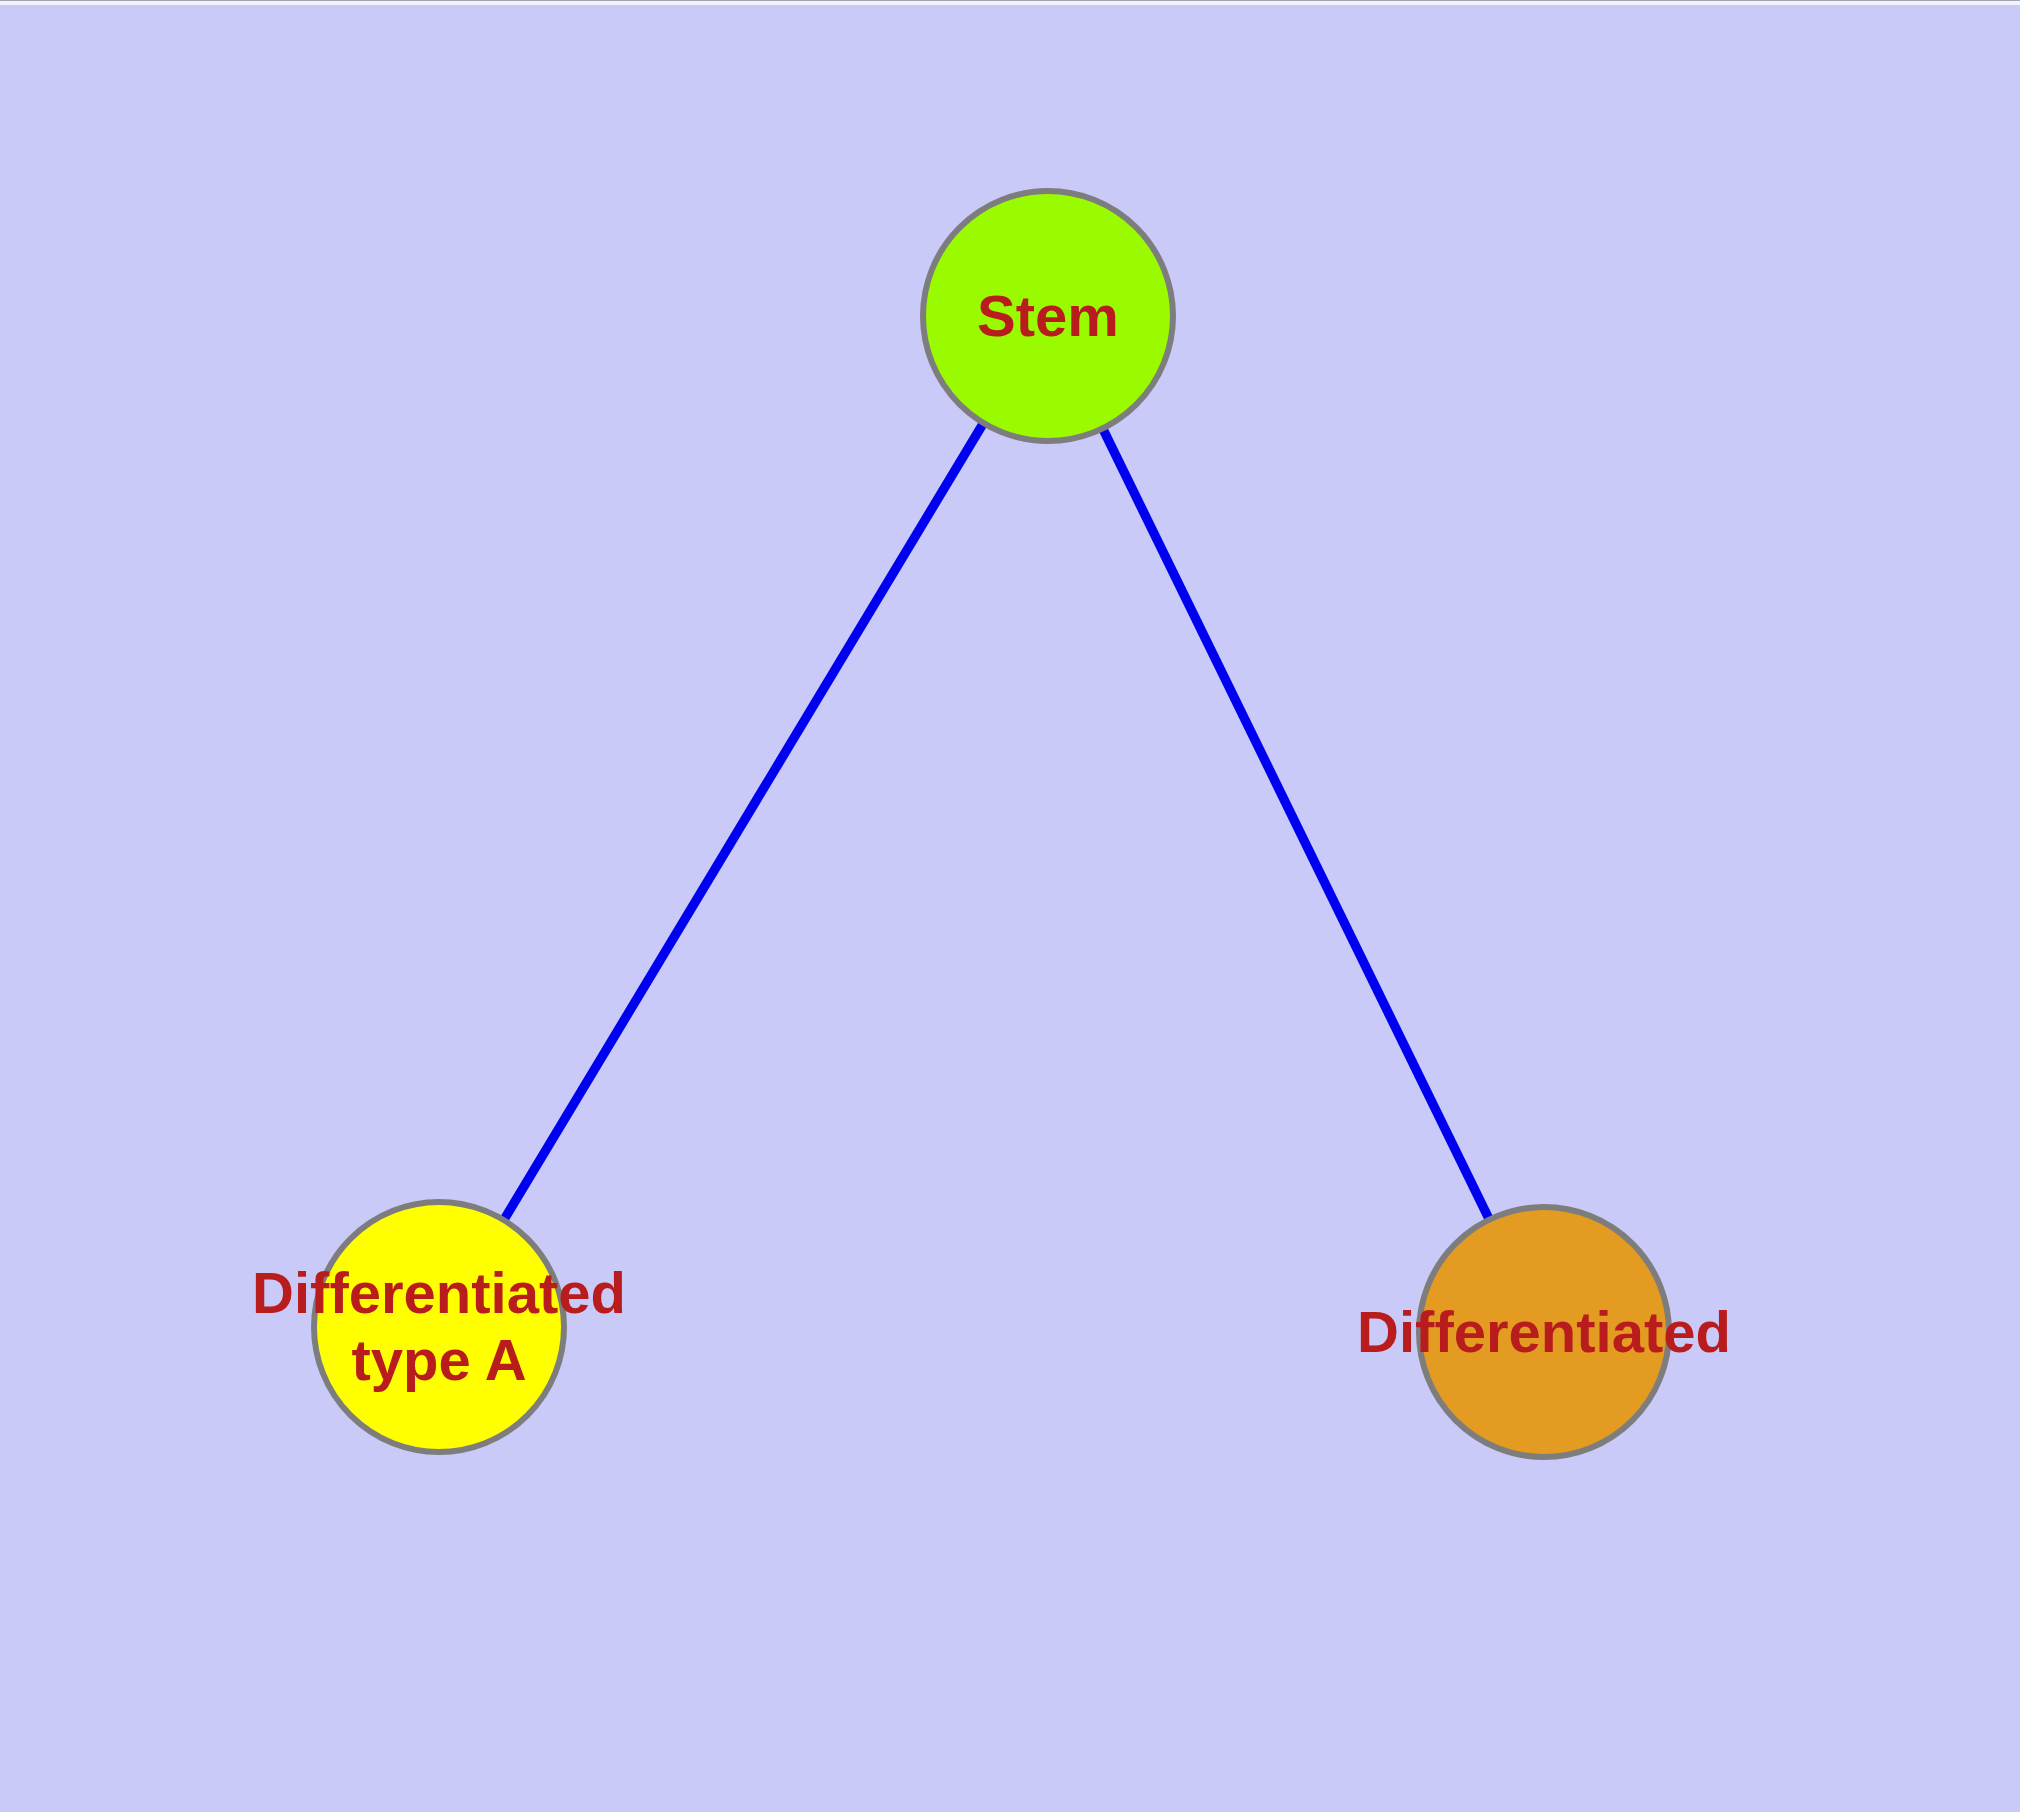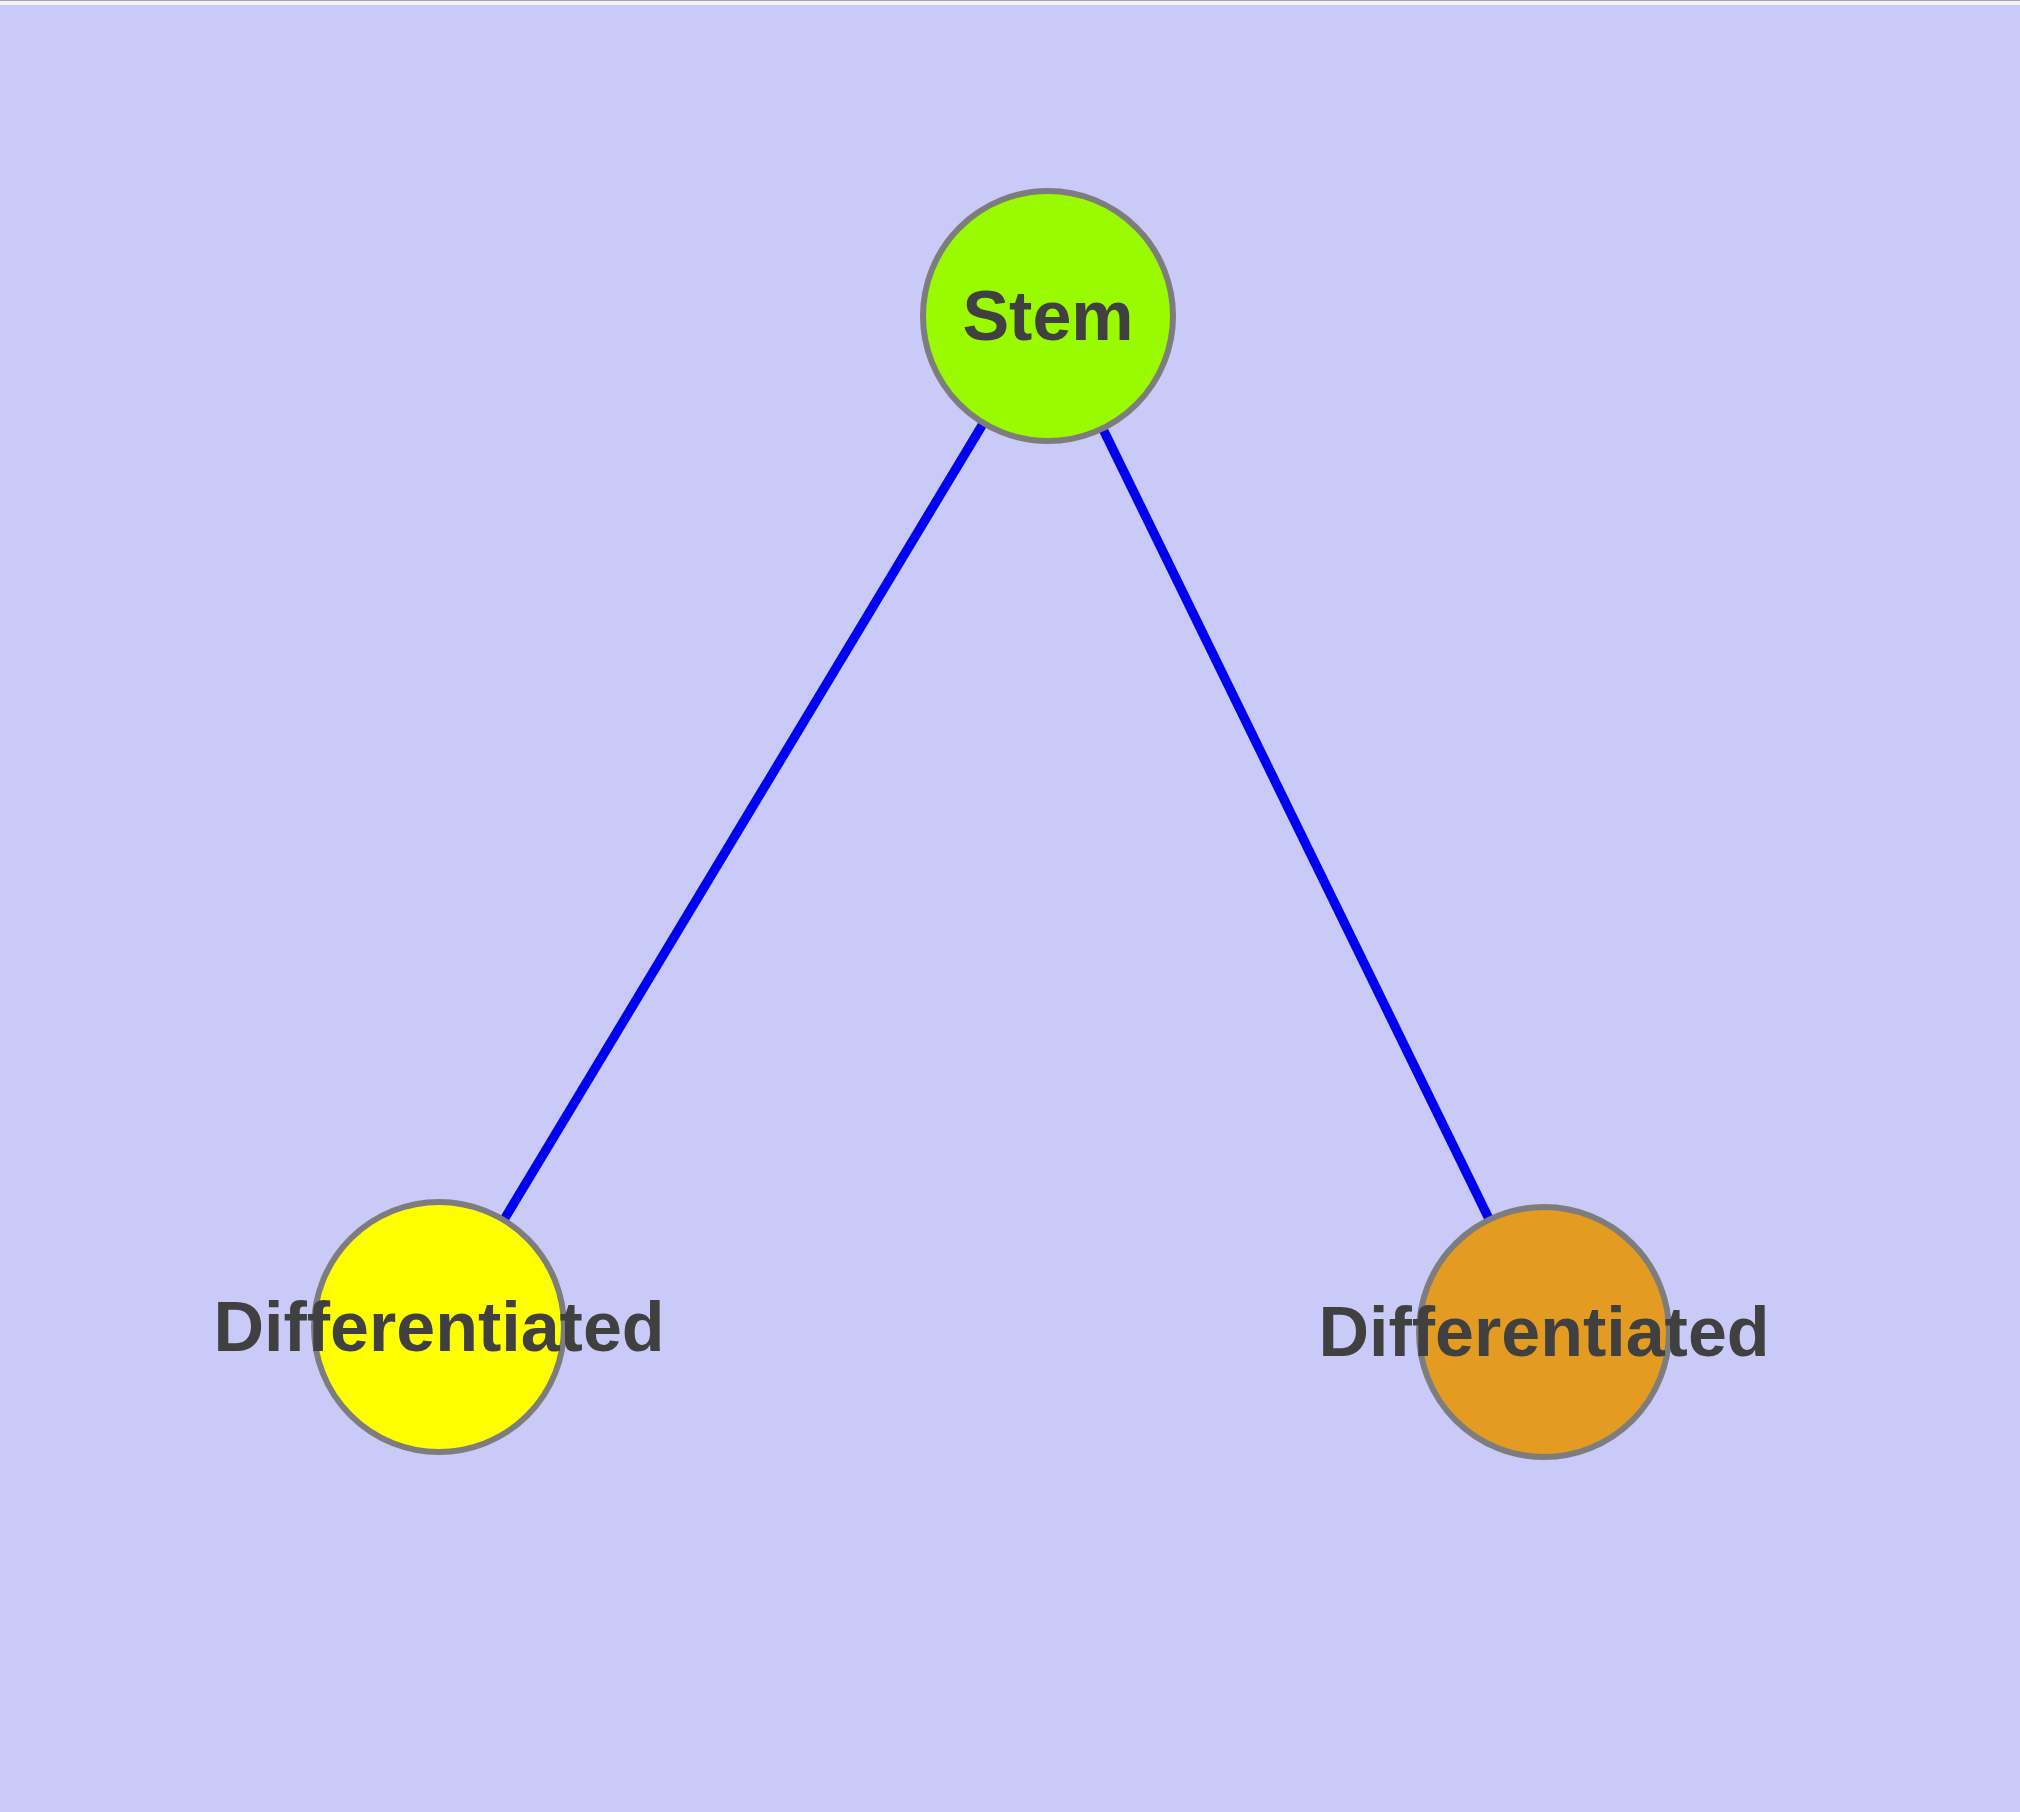--- a/index.html
+++ b/index.html
@@ -36,23 +36,23 @@
   .node {
     position: absolute;
     border-radius: 50%;
     box-sizing: border-box;
     transform: translate(-50%, -50%);
   }
   .node-label {
     position: absolute;
     transform: translate(-50%, -50%);
     font-weight: bold;
-    font-size: 70px;
+    font-size: 58px;
     line-height: 1.15;
-    color: #404040;
+    color: #b91c1c;
     text-align: center;
     white-space: nowrap;
   }
 </style>
 </head>
 <body>
 
 <div id="canvas">
   <svg id="edges" xmlns="http://www.w3.org/2000/svg" viewBox="0 0 2384 2138">
       <line x1="1236" y1="373" x2="518" y2="1566" stroke="#0000f0" stroke-width="11"></line>
@@ -60,20 +60,21 @@
     </svg>
   <div class="top-strip"></div>
   <div id="nodes-layer">
       <div class="node" style="left: 1048px; top: 316px; width: 256px; height: 256px; background: rgb(154, 250, 0); border: 6px solid rgb(125, 125, 125);"></div>
       <div class="node-label" style="left: 1048px; top: 316px;">
         <div>Stem</div>
       </div>
       <div class="node" style="left: 439px; top: 1327px; width: 256px; height: 256px; background: rgb(255, 255, 0); border: 6px solid rgb(125, 125, 125);"></div>
       <div class="node-label" style="left: 439px; top: 1327px;">
         <div>Differentiated</div>
+        <div>type A</div>
       </div>
       <div class="node" style="left: 1544px; top: 1332px; width: 256px; height: 256px; background: rgb(227, 155, 33); border: 6px solid rgb(125, 125, 125);"></div>
       <div class="node-label" style="left: 1544px; top: 1332px;">
         <div>Differentiated</div>
       </div>
     </div>
 </div>
 
 
 </body></html>

